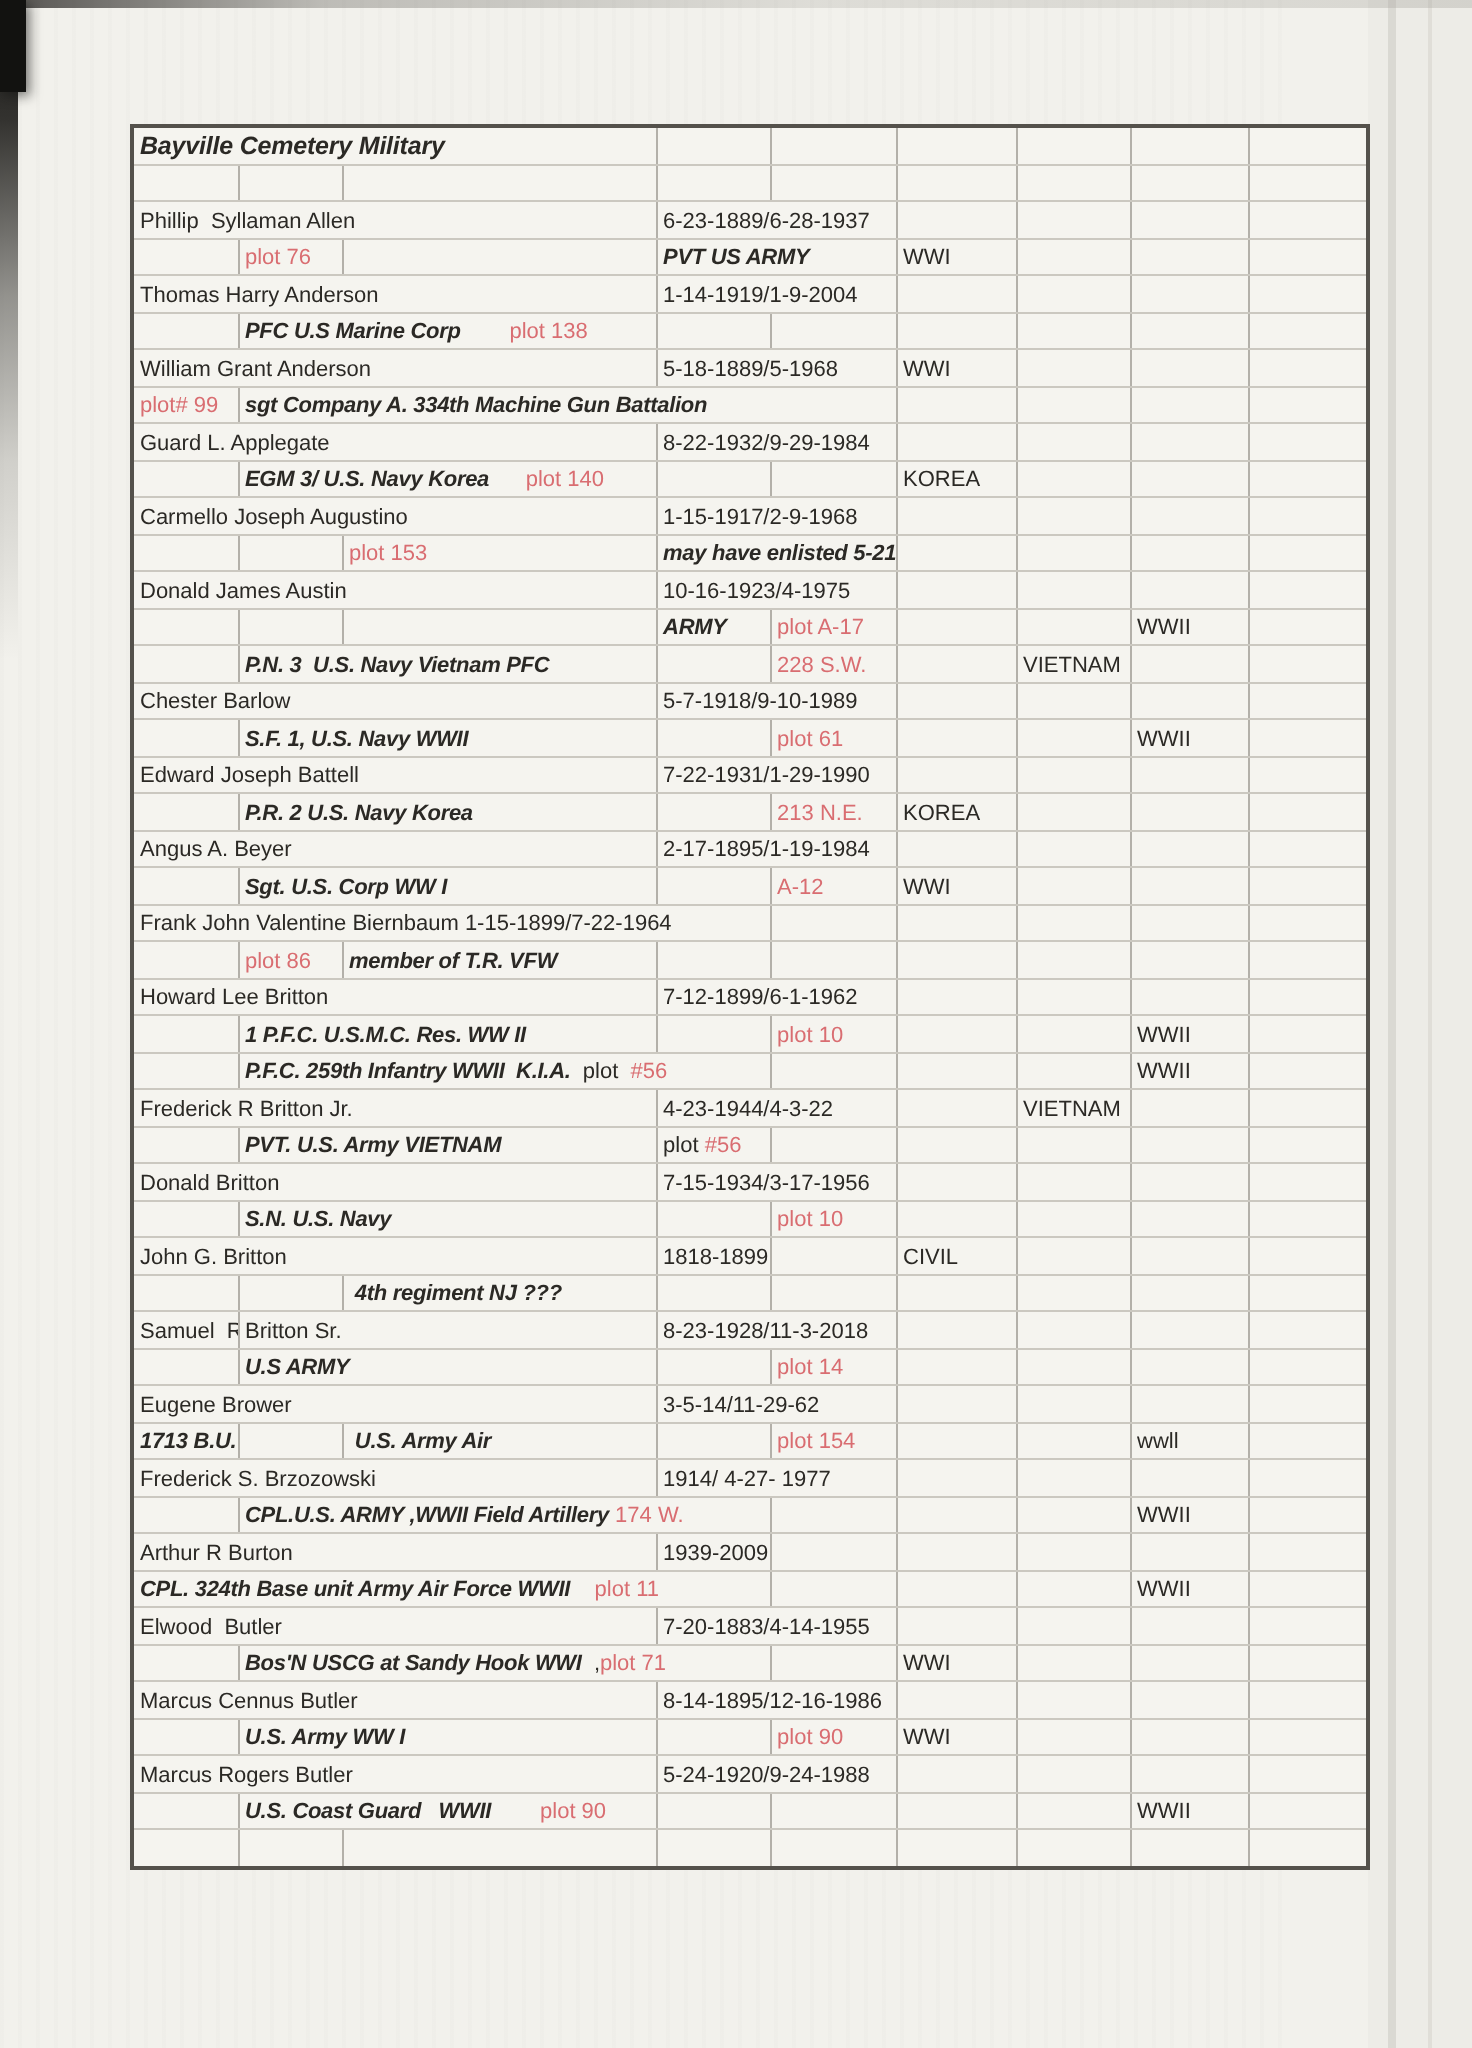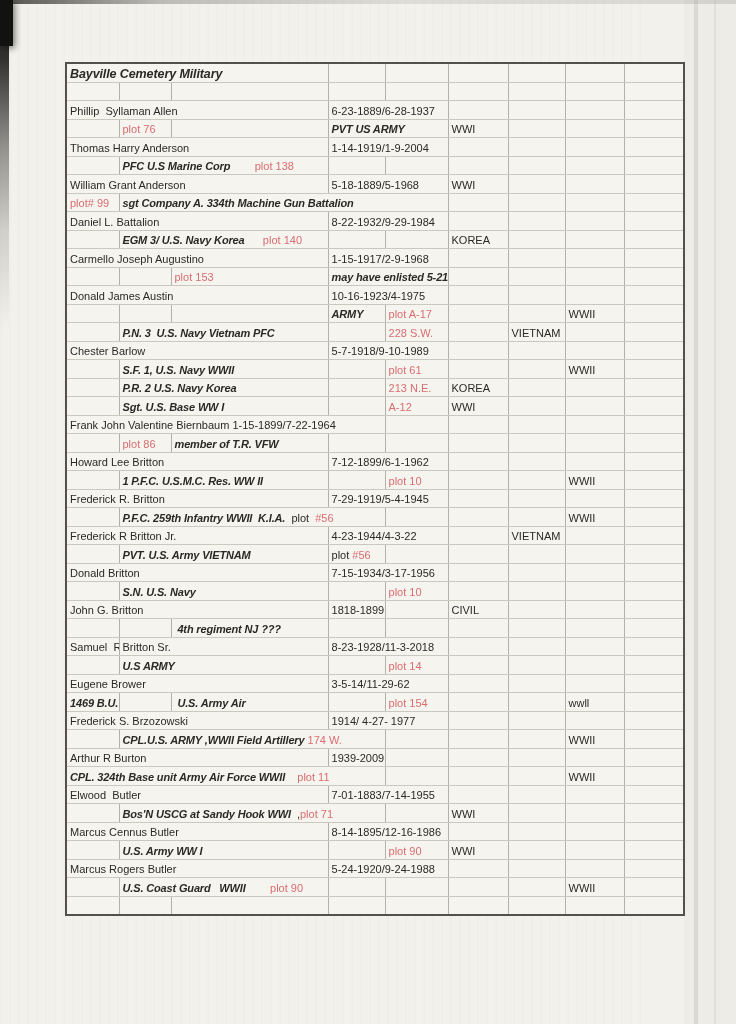--- a/index.html
+++ b/index.html
@@ -138,21 +138,21 @@
         </tr>
         <tr>
           <td><span class="seg-r">plot# 99</span></td>
           <td colspan="4"><span class="seg-b">sgt Company A. 334th Machine Gun Battalion</span></td>
           <td></td>
           <td></td>
           <td></td>
           <td></td>
         </tr>
         <tr>
-          <td colspan="3"><span class="seg-n">Daniel L. Battalion</span></td>
+          <td colspan="3"><span class="seg-n">Guard L. Applegate</span></td>
           <td colspan="2"><span class="seg-n">8-22-1932/9-29-1984</span></td>
           <td></td>
           <td></td>
           <td></td>
           <td></td>
         </tr>
         <tr>
           <td></td>
           <td colspan="2"><span class="seg-b">EGM 3/ U.S. Navy Korea</span><span class="seg-r">      plot 140</span></td>
           <td></td>
@@ -221,32 +221,48 @@
           <td></td>
           <td colspan="2"><span class="seg-b">S.F. 1, U.S. Navy WWII</span></td>
           <td></td>
           <td><span class="seg-r">plot 61</span></td>
           <td></td>
           <td></td>
           <td><span class="seg-n">WWII</span></td>
           <td></td>
         </tr>
         <tr>
+          <td colspan="3"><span class="seg-n">Edward Joseph Battell</span></td>
+          <td colspan="2"><span class="seg-n">7-22-1931/1-29-1990</span></td>
+          <td></td>
+          <td></td>
+          <td></td>
+          <td></td>
+        </tr>
+        <tr>
           <td></td>
           <td colspan="2"><span class="seg-b">P.R. 2 U.S. Navy Korea</span></td>
           <td></td>
           <td><span class="seg-r">213 N.E.</span></td>
           <td><span class="seg-n">KOREA</span></td>
           <td></td>
           <td></td>
           <td></td>
         </tr>
         <tr>
-          <td></td>
-          <td colspan="2"><span class="seg-b">Sgt. U.S. Base WW I</span></td>
+          <td colspan="3"><span class="seg-n">Angus A. Beyer</span></td>
+          <td colspan="2"><span class="seg-n">2-17-1895/1-19-1984</span></td>
+          <td></td>
+          <td></td>
+          <td></td>
+          <td></td>
+        </tr>
+        <tr>
+          <td></td>
+          <td colspan="2"><span class="seg-b">Sgt. U.S. Corp WW I</span></td>
           <td></td>
           <td><span class="seg-r">A-12</span></td>
           <td><span class="seg-n">WWI</span></td>
           <td></td>
           <td></td>
           <td></td>
         </tr>
         <tr>
           <td colspan="4"><span class="seg-n">Frank John Valentine Biernbaum 1-15-1899/7-22-1964</span></td>
           <td></td>
@@ -275,28 +291,20 @@
           <td></td>
         </tr>
         <tr>
           <td></td>
           <td colspan="2"><span class="seg-b">1 P.F.C. U.S.M.C. Res. WW II</span></td>
           <td></td>
           <td><span class="seg-r">plot 10</span></td>
           <td></td>
           <td></td>
           <td><span class="seg-n">WWII</span></td>
-          <td></td>
-        </tr>
-        <tr>
-          <td colspan="3"><span class="seg-n">Frederick R. Britton</span></td>
-          <td colspan="2"><span class="seg-n">7-29-1919/5-4-1945</span></td>
-          <td></td>
-          <td></td>
-          <td></td>
           <td></td>
         </tr>
         <tr>
           <td></td>
           <td colspan="3"><span class="seg-b">P.F.C. 259th Infantry WWII  K.I.A.</span><span class="seg-n">  plot  </span><span class="seg-r">#56</span></td>
           <td></td>
           <td></td>
           <td></td>
           <td><span class="seg-n">WWII</span></td>
           <td></td>
@@ -378,21 +386,21 @@
         </tr>
         <tr>
           <td colspan="3"><span class="seg-n">Eugene Brower</span></td>
           <td colspan="2"><span class="seg-n">3-5-14/11-29-62</span></td>
           <td></td>
           <td></td>
           <td></td>
           <td></td>
         </tr>
         <tr>
-          <td><span class="seg-b">1469 B.U.</span></td>
+          <td><span class="seg-b">1713 B.U.</span></td>
           <td></td>
           <td><span class="seg-b"> U.S. Army Air</span></td>
           <td></td>
           <td><span class="seg-r">plot 154</span></td>
           <td></td>
           <td></td>
           <td><span class="seg-n">wwll</span></td>
           <td></td>
         </tr>
         <tr>
@@ -424,21 +432,21 @@
         <tr>
           <td colspan="4"><span class="seg-b">CPL. 324th Base unit Army Air Force WWII</span><span class="seg-r">    plot 11</span></td>
           <td></td>
           <td></td>
           <td></td>
           <td><span class="seg-n">WWII</span></td>
           <td></td>
         </tr>
         <tr>
           <td colspan="3"><span class="seg-n">Elwood  Butler</span></td>
-          <td colspan="2"><span class="seg-n">7-01-1883/7-14-1955</span></td>
+          <td colspan="2"><span class="seg-n">7-20-1883/4-14-1955</span></td>
           <td></td>
           <td></td>
           <td></td>
           <td></td>
         </tr>
         <tr>
           <td></td>
           <td colspan="3"><span class="seg-b">Bos'N USCG at Sandy Hook WWI</span><span class="seg-n">  ,</span><span class="seg-r">plot 71</span></td>
           <td></td>
           <td><span class="seg-n">WWI</span></td>

